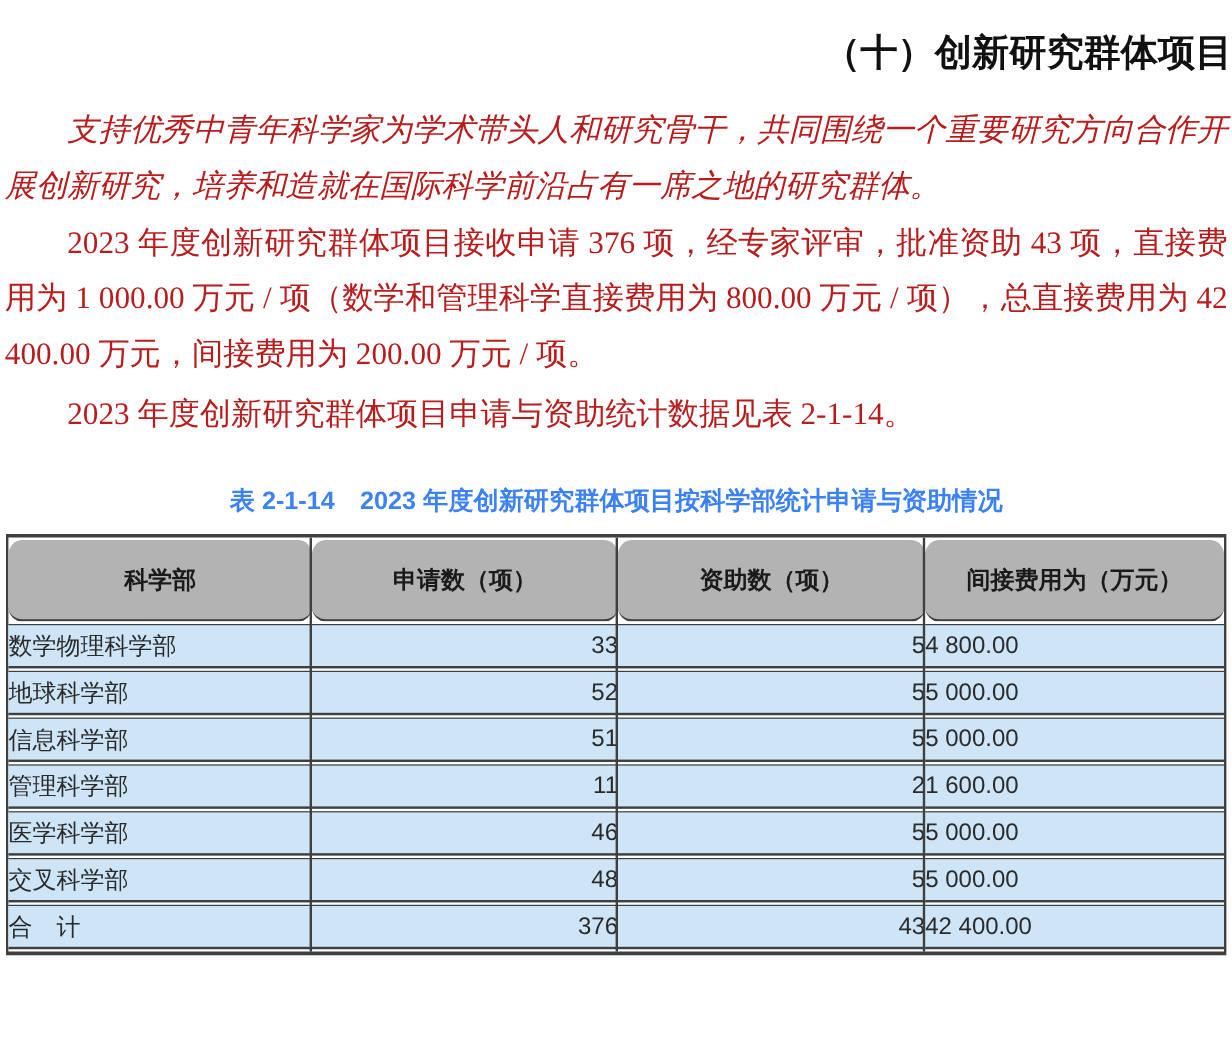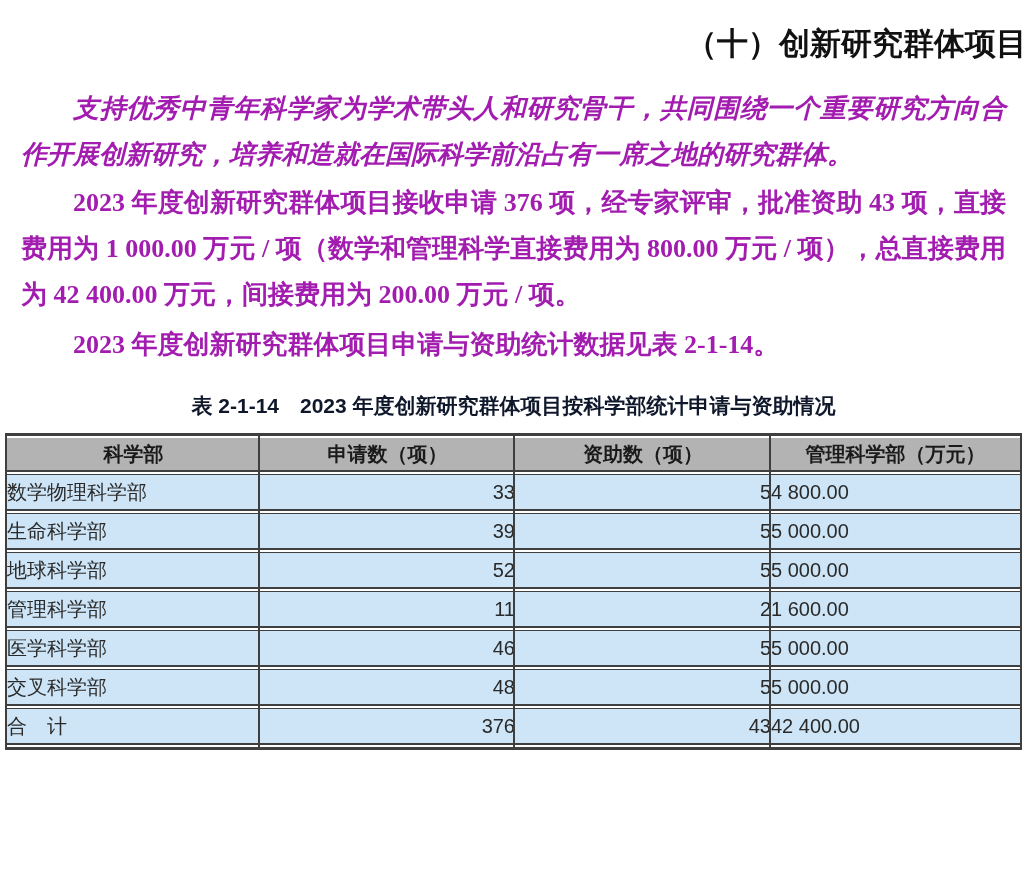--- a/index.html
+++ b/index.html
@@ -17,48 +17,47 @@
   .section-title {
     margin: 26px 0 0 44px;
     font-family: "Liberation Sans", sans-serif;
     font-size: 31px;
     line-height: 36px;
     font-weight: bold;
     color: #111;
     text-align: right;
   }
   .body-text {
-    margin: 0 21px;
+    margin: 0 4px;
     font-size: 26px;
     line-height: 46px;
     text-align: justify;
     text-indent: 2em;
-    color: #a21caf;
-    font-weight: bold;
+    color: #b91c1c;
   }
   .para-1 {
     margin-top: 24px;
     font-style: italic;
     font-family: "Liberation Serif", serif;
   }
   .para-2 {
     margin-top: 2px;
     font-style: normal;
   }
   .para-3 {
     margin-top: 4px;
     font-style: normal;
   }
   .table-caption {
-    margin-top: 24px;
+    margin-top: 36px;
     text-align: center;
     font-family: "Liberation Sans", sans-serif;
     font-size: 21px;
     font-weight: bold;
-    color: #0f172a;
+    color: #3b82f6;
     line-height: 28px;
   }
   .table-wrap {
     position: relative;
     width: 1017px;
     margin: 13px 0 0 5px;
   }
   table.stats {
     width: 1017px;
     border-collapse: separate;
@@ -75,21 +74,22 @@
   table.stats col.c3 { width: 256px; }
   table.stats col.c4 { width: 249px; }
   table.stats th {
     background: #b3b3b3;
     height: 32px;
     font-size: 20px;
     font-weight: bold;
     text-align: center;
     color: #1a1a1a;
     border-bottom: 2px solid #3f3f3f;
-    padding: 0;
+    padding: 17px;
+    border-radius: 12px;
   }
   table.stats td {
     background: #cde5f6;
     height: 34px;
     font-size: 20px;
     color: #2a2a2a;
     border-top: 1px solid #3f3f3f;
     border-bottom: 2px solid #3f3f3f;
     padding: 0;
     vertical-align: middle;
@@ -125,39 +125,39 @@
         <col class="c1">
         <col class="c2">
         <col class="c3">
         <col class="c4">
       </colgroup>
     <thead>
       <tr>
         <th>科学部</th>
         <th>申请数（项）</th>
         <th>资助数（项）</th>
-        <th>管理科学部（万元）</th>
+        <th>间接费用为（万元）</th>
       </tr>
     </thead>
     <tbody>
       <tr>
         <td class="col-name">数学物理科学部</td>
         <td class="col-num">33</td>
         <td class="col-num">5</td>
         <td class="col-fund">4 800.00</td>
       </tr>
       <tr>
-        <td class="col-name">生命科学部</td>
-        <td class="col-num">39</td>
+        <td class="col-name">地球科学部</td>
+        <td class="col-num">52</td>
         <td class="col-num">5</td>
         <td class="col-fund">5 000.00</td>
       </tr>
       <tr>
-        <td class="col-name">地球科学部</td>
-        <td class="col-num">52</td>
+        <td class="col-name">信息科学部</td>
+        <td class="col-num">51</td>
         <td class="col-num">5</td>
         <td class="col-fund">5 000.00</td>
       </tr>
       <tr>
         <td class="col-name">管理科学部</td>
         <td class="col-num">11</td>
         <td class="col-num">2</td>
         <td class="col-fund">1 600.00</td>
       </tr>
       <tr>

